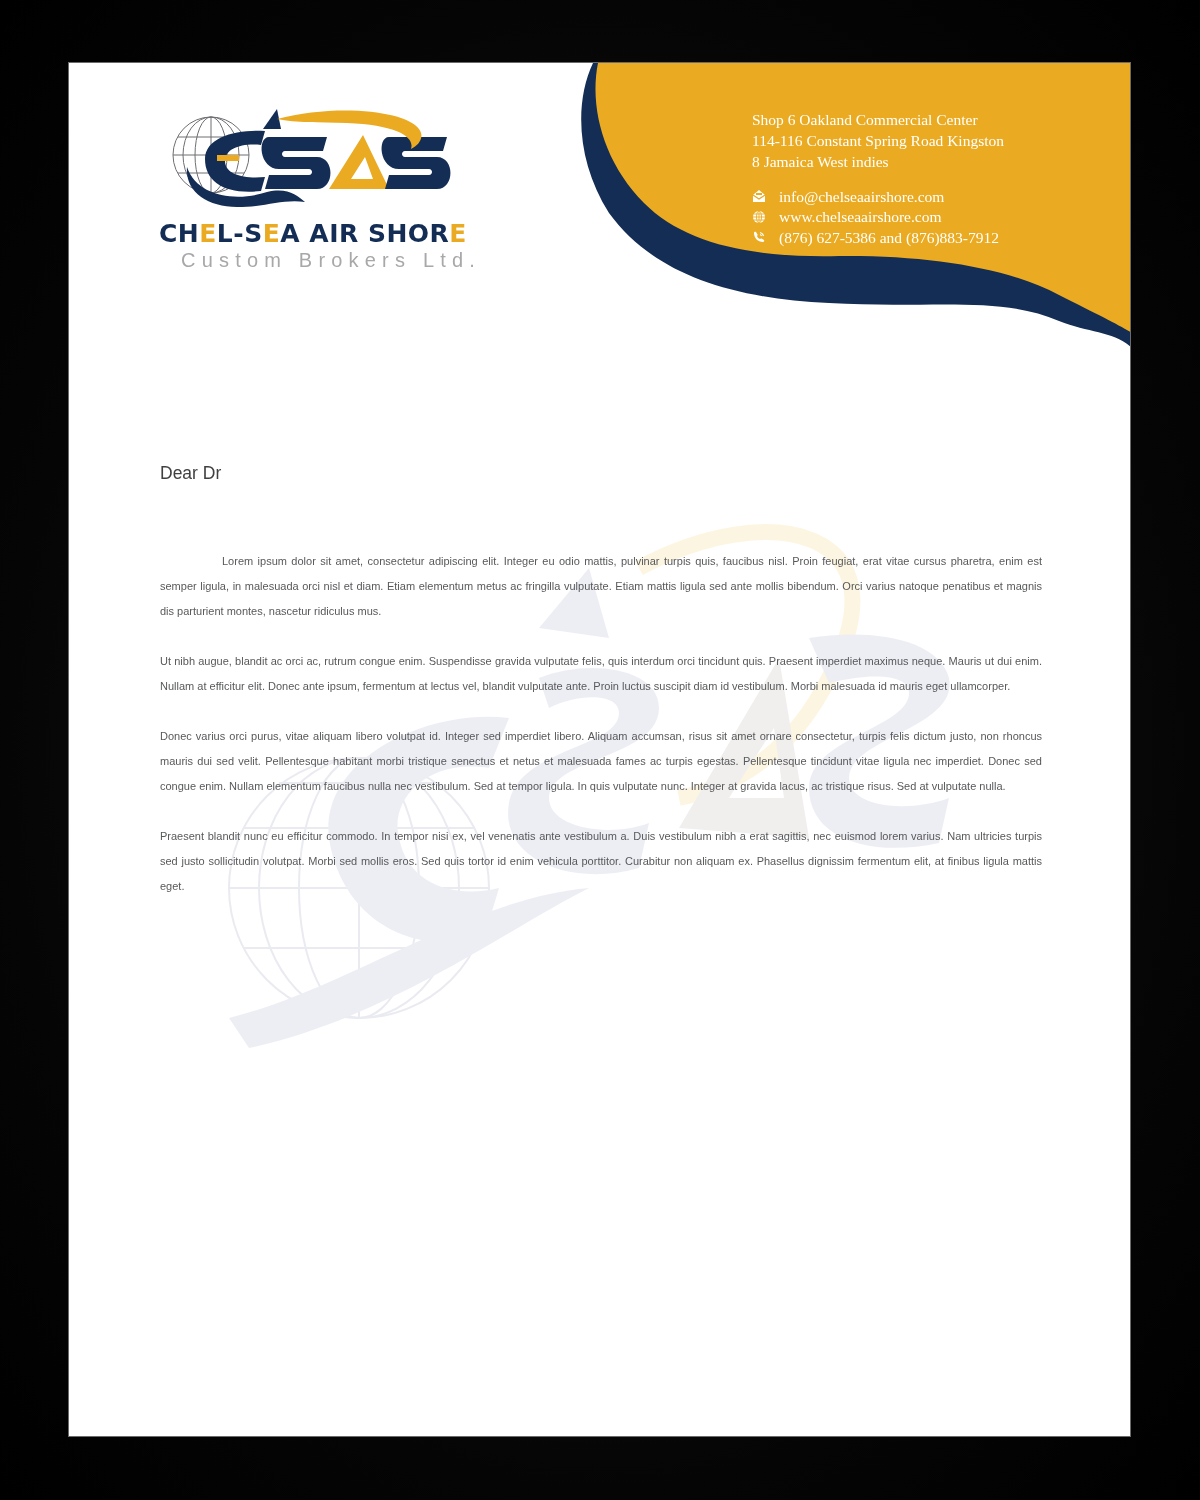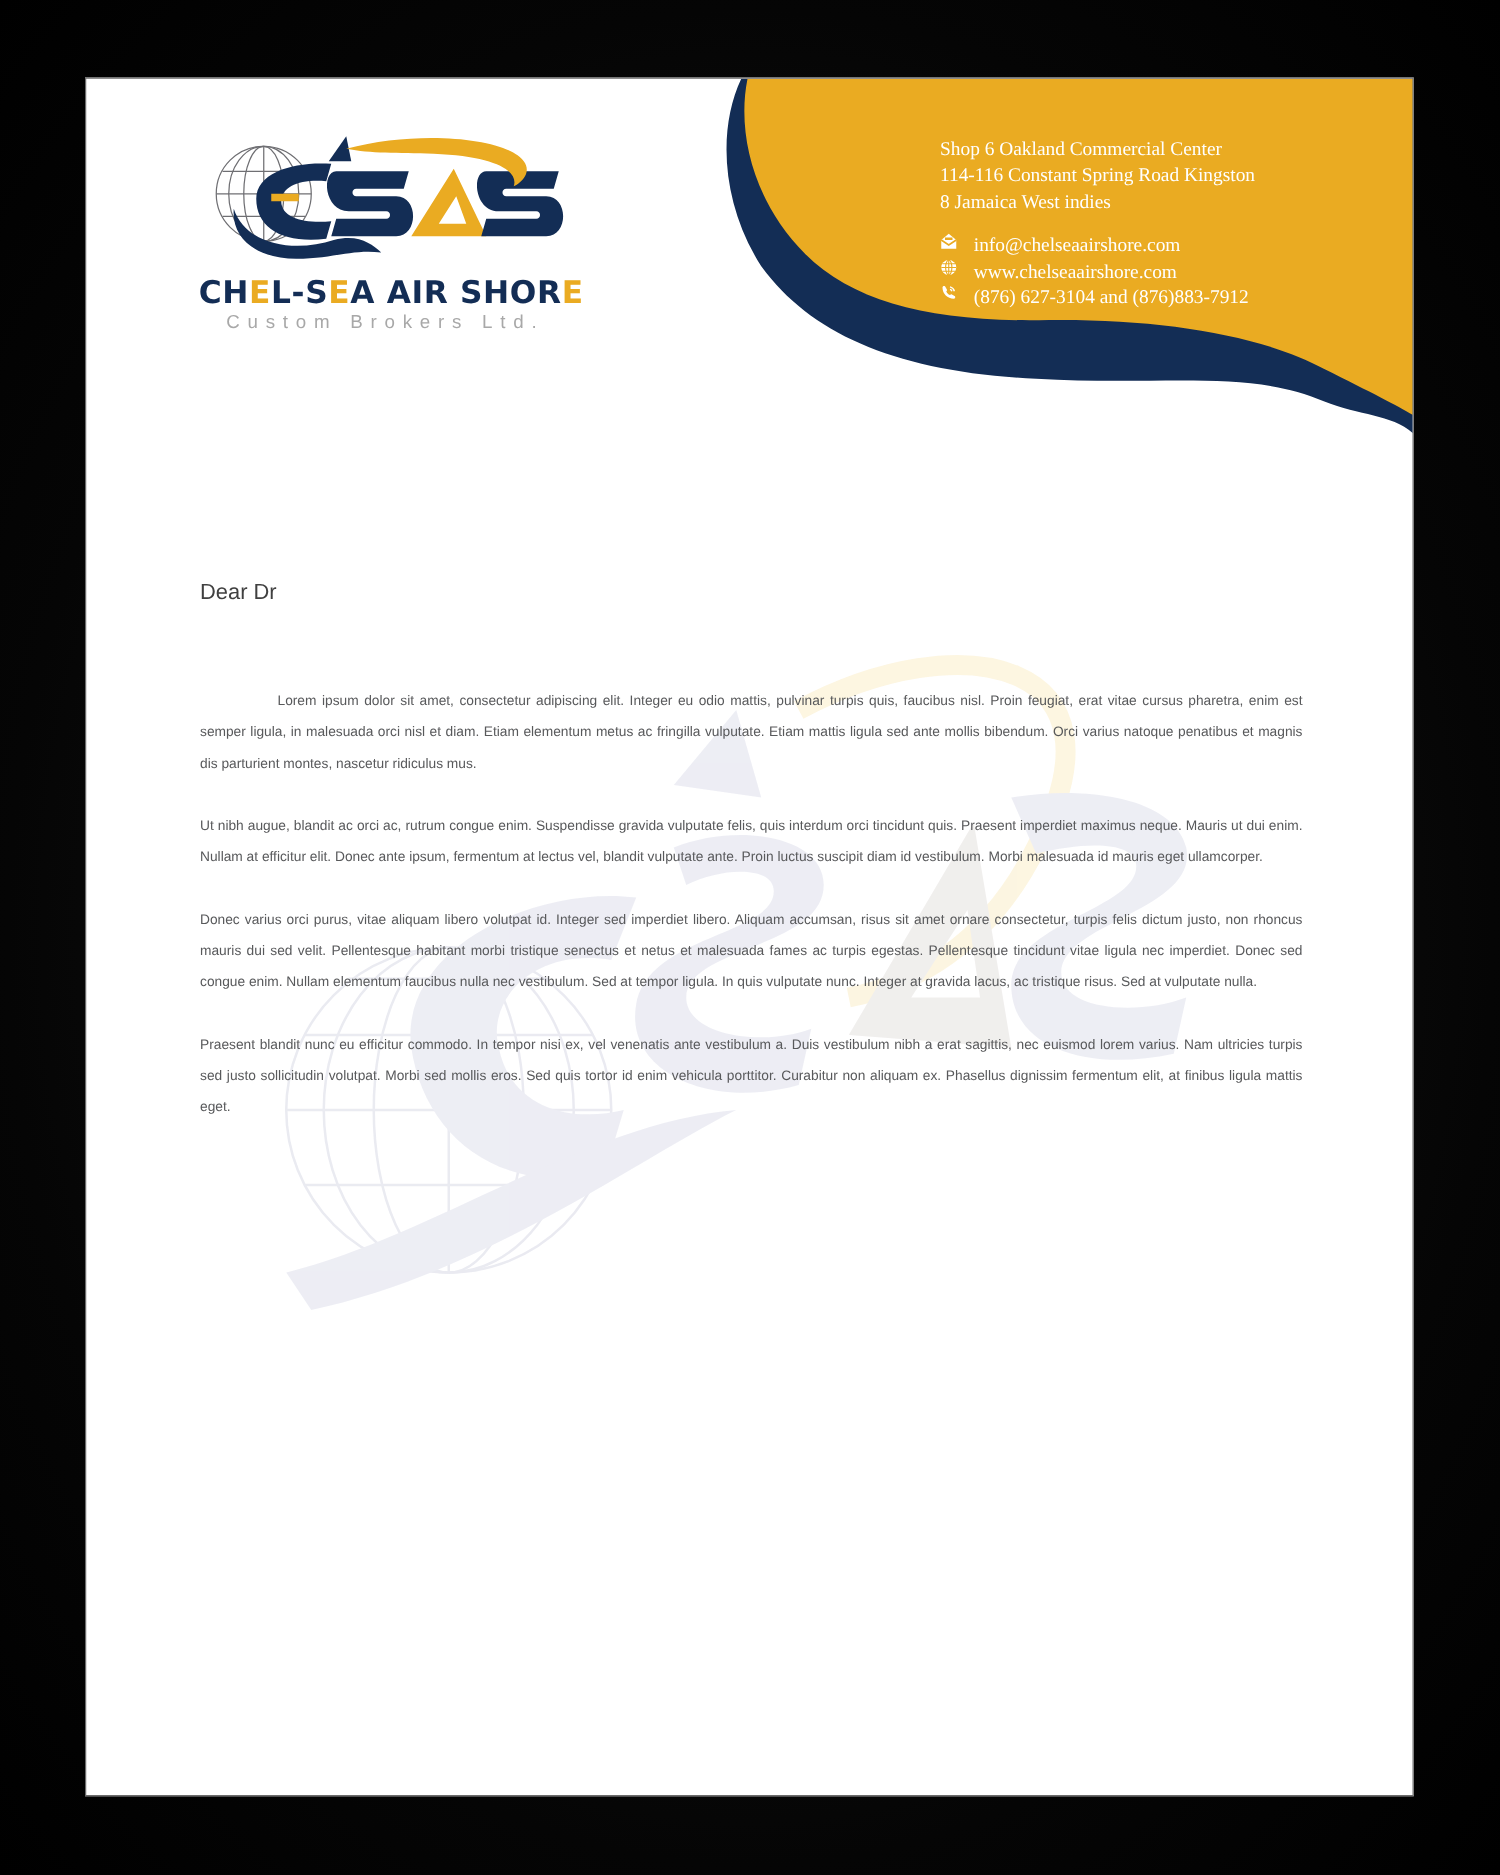--- a/index.html
+++ b/index.html
@@ -37,39 +37,39 @@
       position: absolute; left: 2px; top: 112px;
       font-family: "DejaVu Sans", sans-serif;
       font-weight: bold; font-size: 25px;
       color: #132d55; letter-spacing: 0.5px;
       white-space: nowrap;
     }
     .brand-name .accent { color: #eaab22; }
     .brand-sub {
       position: absolute; left: 24px; top: 142px;
       font-family: "Liberation Sans", sans-serif;
-      font-size: 15px; color: #a8a8a8;
+      font-size: 20px; color: #a8a8a8;
       letter-spacing: 6.2px; white-space: nowrap;
     }
     .tagline {
       position: absolute; left: 91px; top: 218px;
       font-family: "Liberation Sans", sans-serif;
       font-weight: bold; font-size: 19px;
       color: #132d55; white-space: nowrap;
       letter-spacing: -0.2px;
     }
     .contact {
       position: absolute; left: 683px; top: 46px;
       color: #ffffff;
       font-family: Liberation Serif, serif;
       font-size: 15.5px; line-height: 21px;
     }
     .addr-line { white-space: nowrap; }
     .contact-list { margin-top: 14px; }
-    .contact-row { display: flex; align-items: flex-start; height: 20.5px; white-space: nowrap; }
+    .contact-row { display: flex; align-items: center; height: 20.5px; white-space: nowrap; }
     .contact-row .icon { width: 14px; height: 14px; margin-right: 13px; display: inline-block; }
     .contact-row .icon svg { display: block; }
     .greeting {
       position: absolute; left: 91px; top: 400px;
       font-size: 17.5px; color: #404040;
     }
     .body-text {
       position: absolute; left: 91px; top: 486px;
       width: 882px;
       font-family: "Liberation Sans", sans-serif;
@@ -181,21 +181,21 @@
         <span>www.chelseaairshore.com</span>
       </div>
       <div class="contact-row">
         <span class="icon">
           <svg width="14" height="14" viewBox="0 0 14 14">
               <path d="M2,3 C2,2 3,1.5 4,2 L5.5,4.5 C5.8,5 5.5,5.5 5,6 C5.5,7.5 6.5,8.5 8,9 C8.5,8.5 9,8.2 9.5,8.5 L12,10 C12.5,11 12,12 11,12 C6,12 2,8 2,3 Z" fill="#fff"></path>
               <path d="M8,2.5 C10,3 11,4 11.5,6" stroke="#fff" stroke-width="1.1" fill="none"></path>
               <path d="M8,4.5 C9,4.8 9.3,5.2 9.6,6" stroke="#fff" stroke-width="1.1" fill="none"></path>
             </svg>
         </span>
-        <span>(876) 627-3104 and (876)883-7912</span>
+        <span>(876) 627-5386 and (876)883-7912</span>
       </div>
     </div>
   </div>
 
   <div class="greeting">Dear Dr</div>
 
   <div class="body-text">
     <p class="indent">Lorem ipsum dolor sit amet, consectetur adipiscing elit. Integer eu odio mattis, pulvinar turpis quis, faucibus nisl. Proin feugiat, erat vitae cursus pharetra, enim est semper ligula, in malesuada orci nisl et diam. Etiam elementum metus ac fringilla vulputate. Etiam mattis ligula sed ante mollis bibendum. Orci varius natoque penatibus et magnis dis parturient montes, nascetur ridiculus mus.</p>
     <p>Ut nibh augue, blandit ac orci ac, rutrum congue enim. Suspendisse gravida vulputate felis, quis interdum orci tincidunt quis. Praesent imperdiet maximus neque. Mauris ut dui enim. Nullam at efficitur elit. Donec ante ipsum, fermentum at lectus vel, blandit vulputate ante. Proin luctus suscipit diam id vestibulum. Morbi malesuada id mauris eget ullamcorper.</p>
     <p>Donec varius orci purus, vitae aliquam libero volutpat id. Integer sed imperdiet libero. Aliquam accumsan, risus sit amet ornare consectetur, turpis felis dictum justo, non rhoncus mauris dui sed velit. Pellentesque habitant morbi tristique senectus et netus et malesuada fames ac turpis egestas. Pellentesque tincidunt vitae ligula nec imperdiet. Donec sed congue enim. Nullam elementum faucibus nulla nec vestibulum. Sed at tempor ligula. In quis vulputate nunc. Integer at gravida lacus, ac tristique risus. Sed at vulputate nulla.</p>

